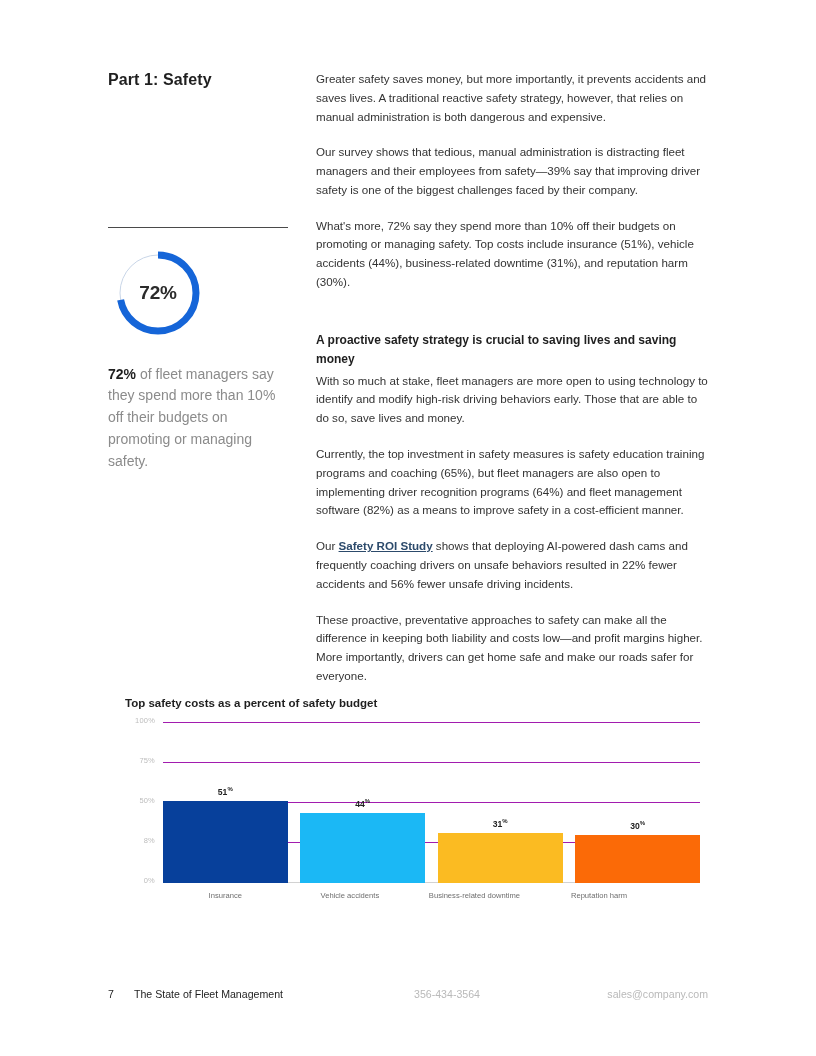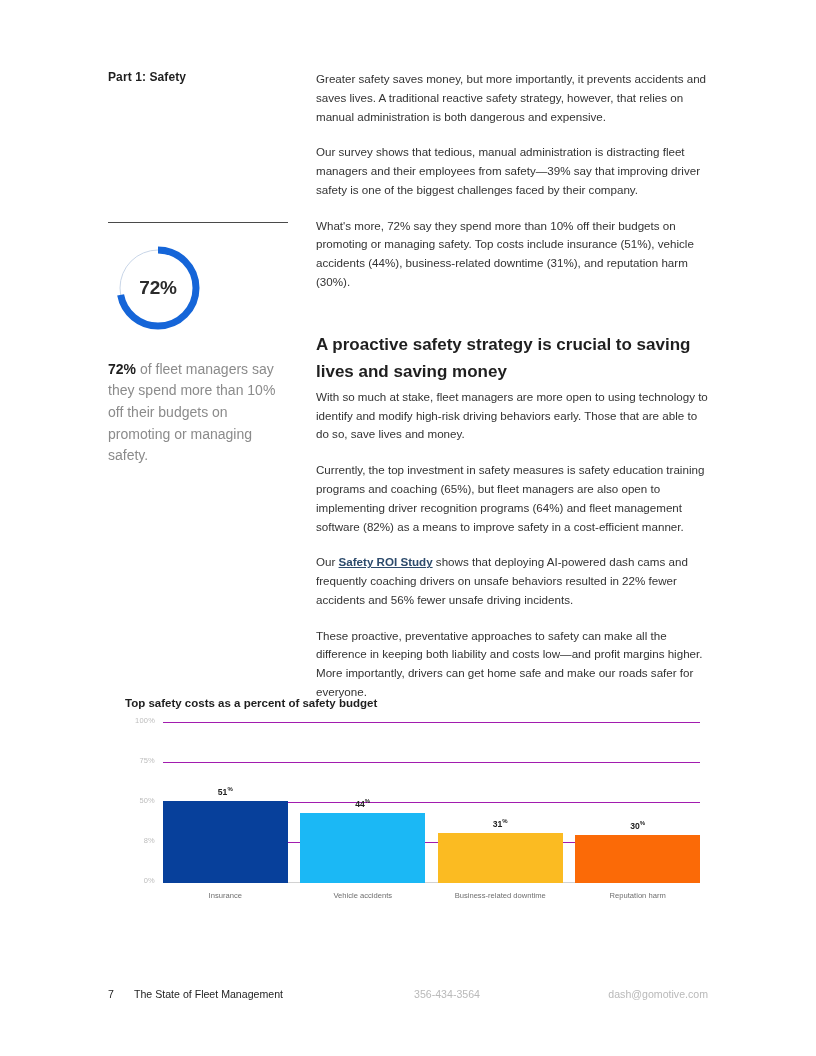--- a/index.html
+++ b/index.html
@@ -36,21 +36,21 @@
     flex: 0 0 180px;
     margin-right: 28px;
   }
 
   .right-col {
     width: 392px;
     flex: 0 0 392px;
   }
 
   .part-title {
-    font-size: 12px;
+    font-size: 16px;
     font-weight: bold;
     color: #1f1f1f;
     letter-spacing: .1px;
     margin: 0 0 4px 0;
     line-height: 1.3;
   }
 
   .divider {
     height: 1px;
     background: #4a4a4a;
@@ -93,21 +93,21 @@
   
   .para {
     font-size: 11.6px;
     line-height: 1.62;
     color: #333333;
     margin: 0 0 17px 0;
   }
   .para:last-child { margin-bottom: 0; }
 
   .subhead {
-    font-size: 17px;
+    font-size: 12px;
     line-height: 1.62;
     font-weight: bold;
     color: #1f1f1f;
     margin: 0 0 2px 0;
   }
 
   .gap-lg { height: 22px; }
 
   a.inline-link {
     color: #2c4a6b;
@@ -185,21 +185,20 @@
     line-height: 0;
   }
   .bar {
     width: 100%;
     background: #07409b;
   }
 
   .xlabels {
     margin-left: 38px;
     display: flex;
-    justify-content: space-between;
     margin-top: 7px;
   }
   .xlabel {
     width: 23.2%;
     text-align: center;
     font-size: 7.6px;
     line-height: 1.5;
     color: #6e6e6e;
   }
 
@@ -321,16 +320,16 @@
       <div class="xlabel">Vehicle accidents</div>
       <div class="xlabel">Business-related downtime</div>
       <div class="xlabel">Reputation harm</div>
     </div>
   </div>
 
   <div class="footer">
     <div class="footer-page">7</div>
     <div class="footer-title">The State of Fleet Management</div>
     <div class="footer-phone">356-434-3564</div>
-    <div class="footer-email">dash@gomotive.com</div>
+    <div class="footer-email">sales@company.com</div>
   </div>
 
 </div>
 
 </body></html>

